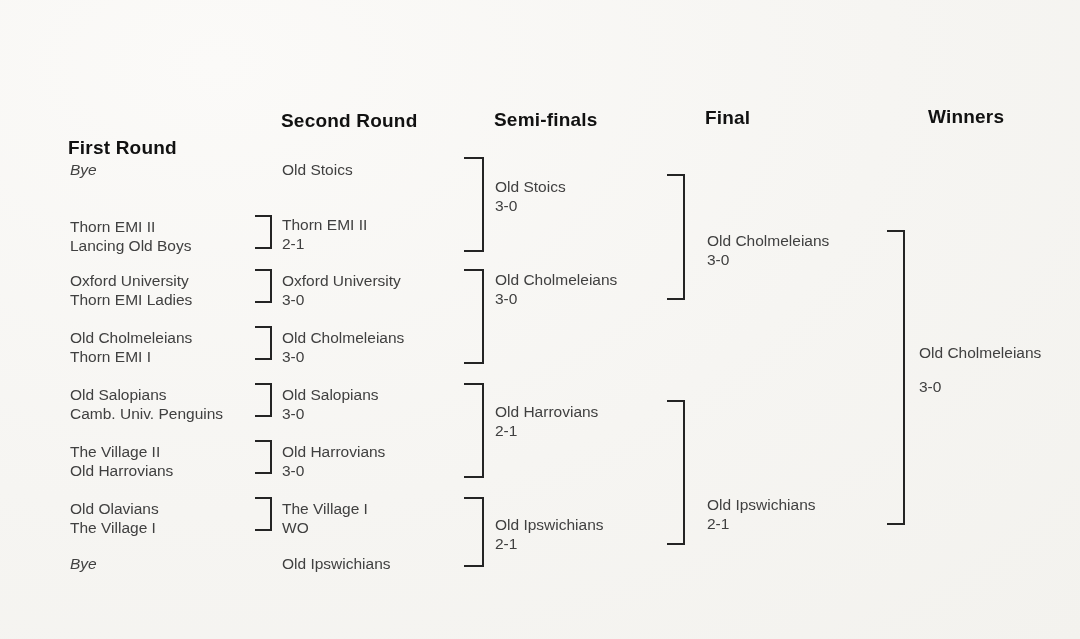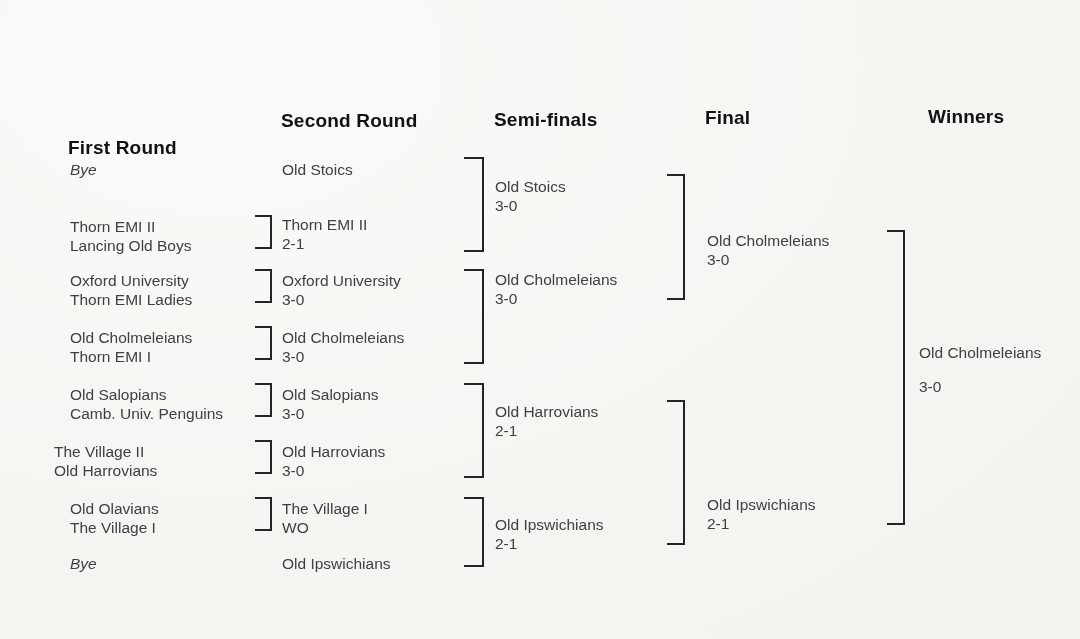--- a/index.html
+++ b/index.html
@@ -102,21 +102,21 @@
   <div class="entry" style="left:70px; top:328px;">
     <span class="ln">Old Cholmeleians</span>
     <span class="ln">Thorn EMI I</span>
   </div>
 
   <div class="entry" style="left:70px; top:385px;">
     <span class="ln">Old Salopians</span>
     <span class="ln">Camb. Univ. Penguins</span>
   </div>
 
-  <div class="entry" style="left:54px; top:442px;">
+  <div class="entry" style="left:70px; top:442px;">
     <span class="ln">The Village II</span>
     <span class="ln">Old Harrovians</span>
   </div>
 
   <div class="entry" style="left:70px; top:499px;">
     <span class="ln">Old Olavians</span>
     <span class="ln">The Village I</span>
   </div>
 
   <div class="entry italic" style="left:70px; top:554px;">

